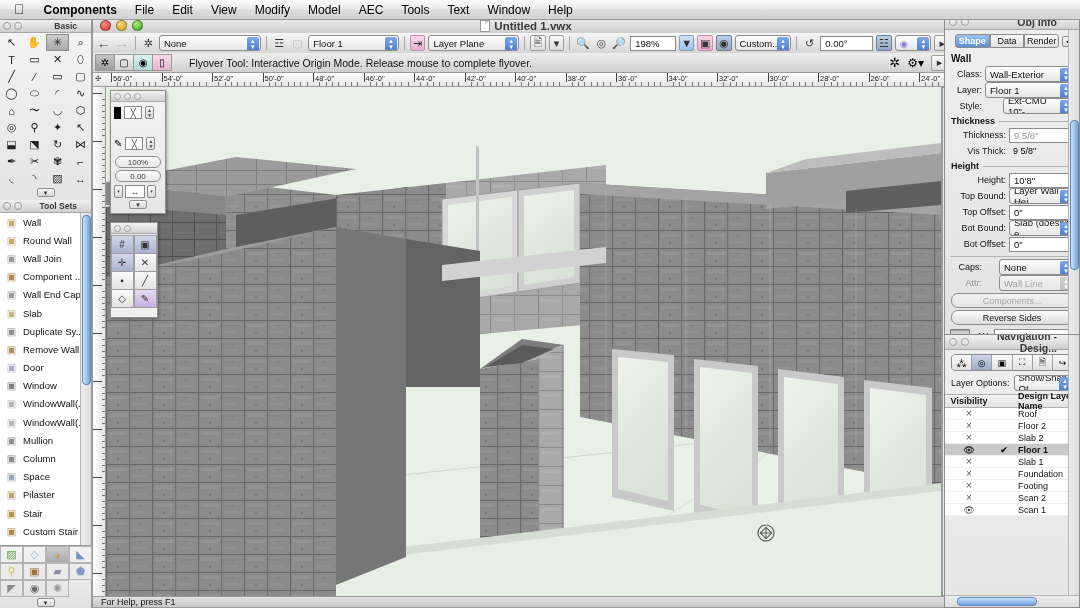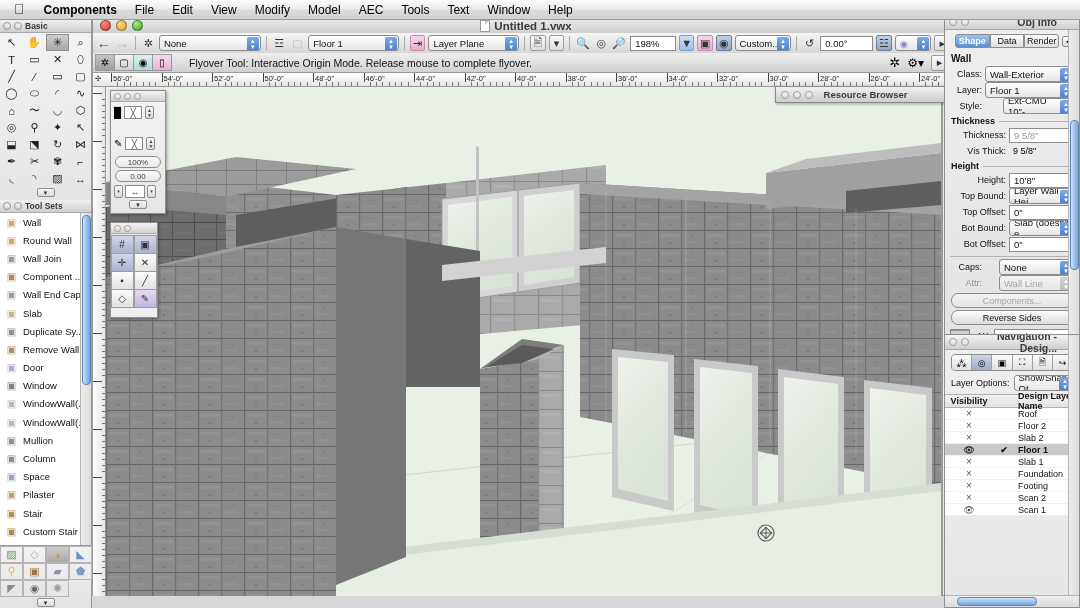--- a/index.html
+++ b/index.html
@@ -126,21 +126,21 @@
     background: linear-gradient(to bottom,#f4f4f4,#e4e4e4);
     border-right: 1px solid #9a9a9a; border-bottom: 1px solid #9a9a9a; z-index: 20;
   }
   .palhdr {
     height: 13px; background: linear-gradient(to bottom,#f0f0f0,#cfcfcf);
     border-bottom: 1px solid #a8a8a8; display: flex; align-items: center;
     font-size: 8.5px; font-weight: bold; color: #3a3a3a; padding-left: 3px; gap: 3px;
   }
   .palhdr .cb { width: 8px; height: 8px; border-radius: 50%;
                 border: 1px solid #9a9a9a; background: linear-gradient(to bottom,#f3f3f3,#d5d5d5); }
-  .palhdr .ttl { flex: 1; text-align: left; padding-right: 14px; }
+  .palhdr .ttl { flex: 1; text-align: right; padding-right: 14px; }
   .toolgrid { display: grid; grid-template-columns: repeat(4,23px); padding: 1px 0 0 0; }
   .tcell { width: 23px; height: 17px; display: flex; align-items: center; justify-content: center;
            font-size: 11px; color: #222; position: relative; }
   .tcell.on { background: linear-gradient(to bottom,#cdcdcd,#a9a9a9); border:1px solid #8d8d8d;}
   .palfoot { display:flex; justify-content:center; padding-top:1px; }
   .palfoot .dd { width:18px; height:9px; border:1px solid #909090; border-radius:2px;
                  background: linear-gradient(to bottom,#f6f6f6,#d9d9d9);
                  font-size:6px; display:flex;align-items:center;justify-content:center;color:#333;}
 
   
@@ -992,26 +992,20 @@
         <span class="snapcell on">▣</span>
         <span class="snapcell on">✛</span>
         <span class="snapcell">✕</span>
         <span class="snapcell">▪</span>
         <span class="snapcell">╱</span>
         <span class="snapcell">◇</span>
         <span class="snapcell vio">✎</span>
       </div>
   </div>
 
-  <div class="resbrowser">
-    <span class="cb" style="width:8px;height:8px;border-radius:50%;border:1px solid #a0a0a0;background:linear-gradient(to bottom,#f5f5f5,#dcdcdc);"></span>
-    <span class="cb" style="width:8px;height:8px;border-radius:50%;border:1px solid #a0a0a0;background:linear-gradient(to bottom,#f5f5f5,#dcdcdc);"></span>
-    <span class="cb" style="width:8px;height:8px;border-radius:50%;border:1px solid #a0a0a0;background:linear-gradient(to bottom,#f5f5f5,#dcdcdc);"></span>
-    <span class="ttl">Resource Browser</span>
-  </div>
 
   <div class="objinfo">
     <div class="paneltitle">
       <span class="cb"></span>
       <span class="cb"></span>
       <span class="ttl">Obj Info</span>
     </div>
     <div class="tabrow">
       <span class="tab active">Shape</span>
       <span class="tab">Data</span>
@@ -1199,14 +1193,17 @@
           <div class="c-chk"></div>
           <div class="c-nm">Scan 1</div>
         </div>
       </div>
     <div class="nav-scroll"></div>
     <div class="nav-hscroll">
       <div class="nav-hthumb"></div>
     </div>
   </div>
 
+  <div class="statusbar">
+    <span>For Help, press F1</span>
+  </div>
 
 </div>
 
 </body></html>

